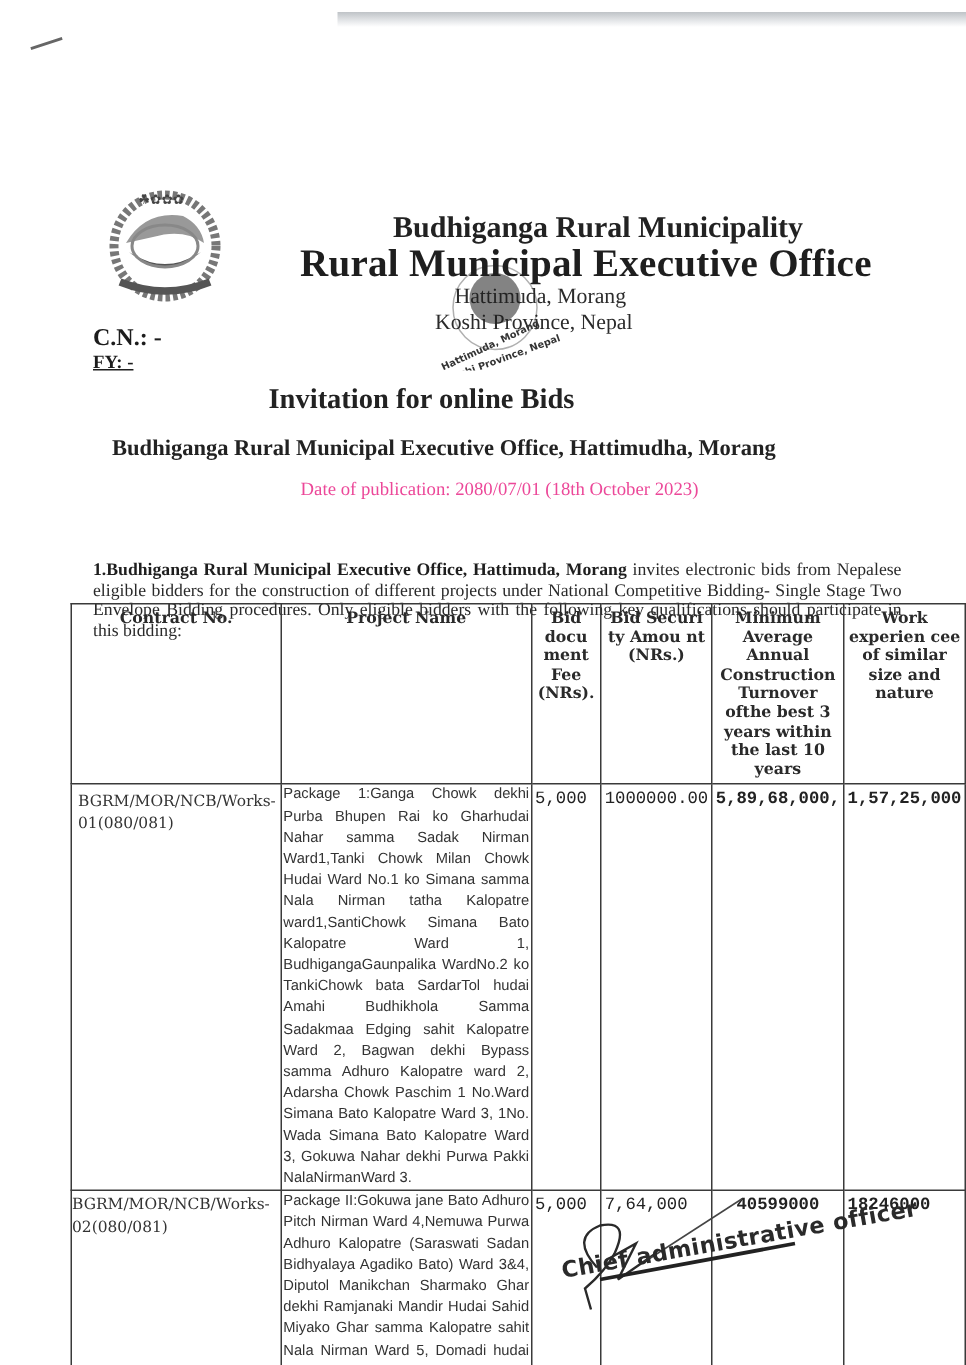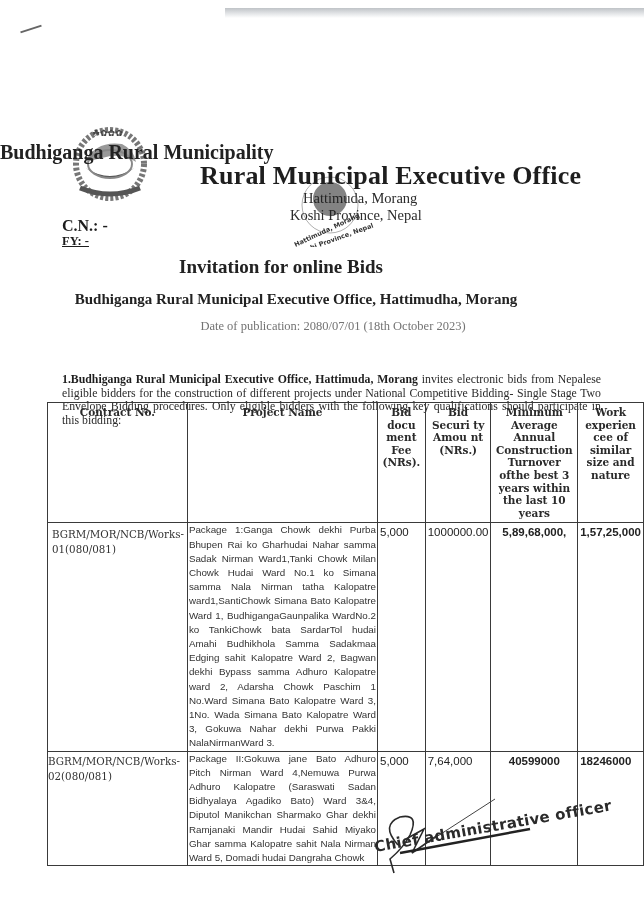--- a/index.html
+++ b/index.html
@@ -2,46 +2,46 @@
 <html><head>
 <meta charset="utf-8">
 <style>
   * { box-sizing: border-box; margin: 0; padding: 0; }
   html, body { width: 644px; height: 910px; background: #ffffff; overflow: hidden; }
   body { position: relative; font-family: "DejaVu Serif", "Liberation Serif", serif; color: #1c1c1c; }
   .topshade { position: absolute; left: 225px; top: 8px; width: 419px; height: 10px;
     background: linear-gradient(to bottom, #bfc3c7 0%, #e6e8ea 60%, #ffffff 100%); }
   .pen-mark { position: absolute; left: 20px; top: 28px; width: 22px; height: 2px; background: #666; transform: rotate(-18deg); }
   .logo { position: absolute; left: 62px; top: 122px; width: 96px; height: 82px; }
-  .hdr-line1 { position: absolute; left: 0; width: 644px; top: 141px; 
+  .hdr-line1 { position: absolute; left: 0; width: 644px; top: 141px; padding-left: 262px;
     font-family: "Liberation Serif", serif; font-weight: bold; font-size: 20px; color: #222; }
   .hdr-line2 { position: absolute; left: 200px; top: 161px; font-family: "Liberation Serif", serif;
     font-weight: bold; font-size: 26px; color: #1e1e1e; letter-spacing: 0.2px; }
   .hdr-line3 { position: absolute; left: 303px; top: 190px; font-family: "Liberation Serif", serif; font-size: 14.5px; color: #2b2b2b; }
   .hdr-line4 { position: absolute; left: 290px; top: 207px; font-family: "Liberation Serif", serif; font-size: 14.5px; color: #2b2b2b; }
   .stamp { position: absolute; left: 290px; top: 175px; width: 90px; height: 72px; }
   .cn { position: absolute; left: 62px; top: 217px; font-family: "Liberation Serif", serif; font-weight: bold; font-size: 16px; }
   .fy { position: absolute; left: 62px; top: 234px; font-family: "Liberation Serif", serif; font-weight: bold; font-size: 12.5px; text-decoration: underline; }
   .title { position: absolute; left: 0; width: 552px; top: 256px; text-align: center;
     font-family: "Liberation Serif", serif; font-weight: bold; font-size: 19px; color: #222; padding-left: 10px; }
   .subtitle { position: absolute; left: 0; width: 572px; top: 291px; text-align: center;
     font-family: "Liberation Serif", serif; font-weight: bold; font-size: 15px; color: #222; padding-left: 20px; }
   .pubdate { position: absolute; left: 0; width: 644px; top: 319px; text-align: center;
-    font-family: "Liberation Serif", serif; font-size: 12.5px; color: #737373; padding-left: 22px; }
+    font-family: "Liberation Serif", serif; font-size: 12.5px; color: #ec4899; padding-left: 22px; }
   .intro { position: absolute; left: 62px; top: 345px; width: 539px; font-family: "Liberation Serif", serif;
     font-size: 11.8px; line-height: 13.6px; text-align: justify; color: #2a2a2a; margin-top: 28px; }
   .intro b { font-weight: bold; color: #1e1e1e; }
   table.bids { position: absolute; left: 47px; top: 402px; border-collapse: collapse; font-family: "DejaVu Serif", serif; }
   table.bids td, table.bids th { border: 1.5px solid #3a3a3a; vertical-align: top; }
   table.bids th { font-weight: bold; font-size: 10.5px; line-height: 12.6px; text-align: center; padding: 3px 2px; color: #2a2a2a; height: 87px; }
   th.c-proj { text-align: left; padding-left: 30px; }
   td.contract { font-size: 10.3px; line-height: 15px; padding: 4px 3px 0 4px; color: #333; }
   td.contract2 { font-size: 10.3px; line-height: 15px; padding: 2px 1px 0 0; color: #333; }
   td.proj { font-family: Liberation Sans, sans-serif; font-size: 9.8px; line-height: 14.2px; padding: 0 1px 0 1px; text-align: justify; color: #333; }
-  td.num { font-family: Liberation Sans, sans-serif; font-size: 11.5px; padding: 3px 2px 0 2px; color: #222; }
+  td.num { font-family: Liberation Mono, monospace; font-size: 11.5px; padding: 3px 2px 0 2px; color: #222; }
   td.num.c { text-align: center; }
   td.num.b { font-weight: bold; }
   .sig-area { position: absolute; left: 360px; top: 795px; width: 220px; height: 90px; }
   .sig-text { position: absolute; left: 376px; top: 838px; font-family: "DejaVu Sans", sans-serif; font-weight: bold; font-size: 15px;
     color: #2a2a2a; transform: rotate(-10deg); transform-origin: left bottom; letter-spacing: 0.3px; }
 </style>
 </head>
 <body>
 
 <div class="topshade"></div>

